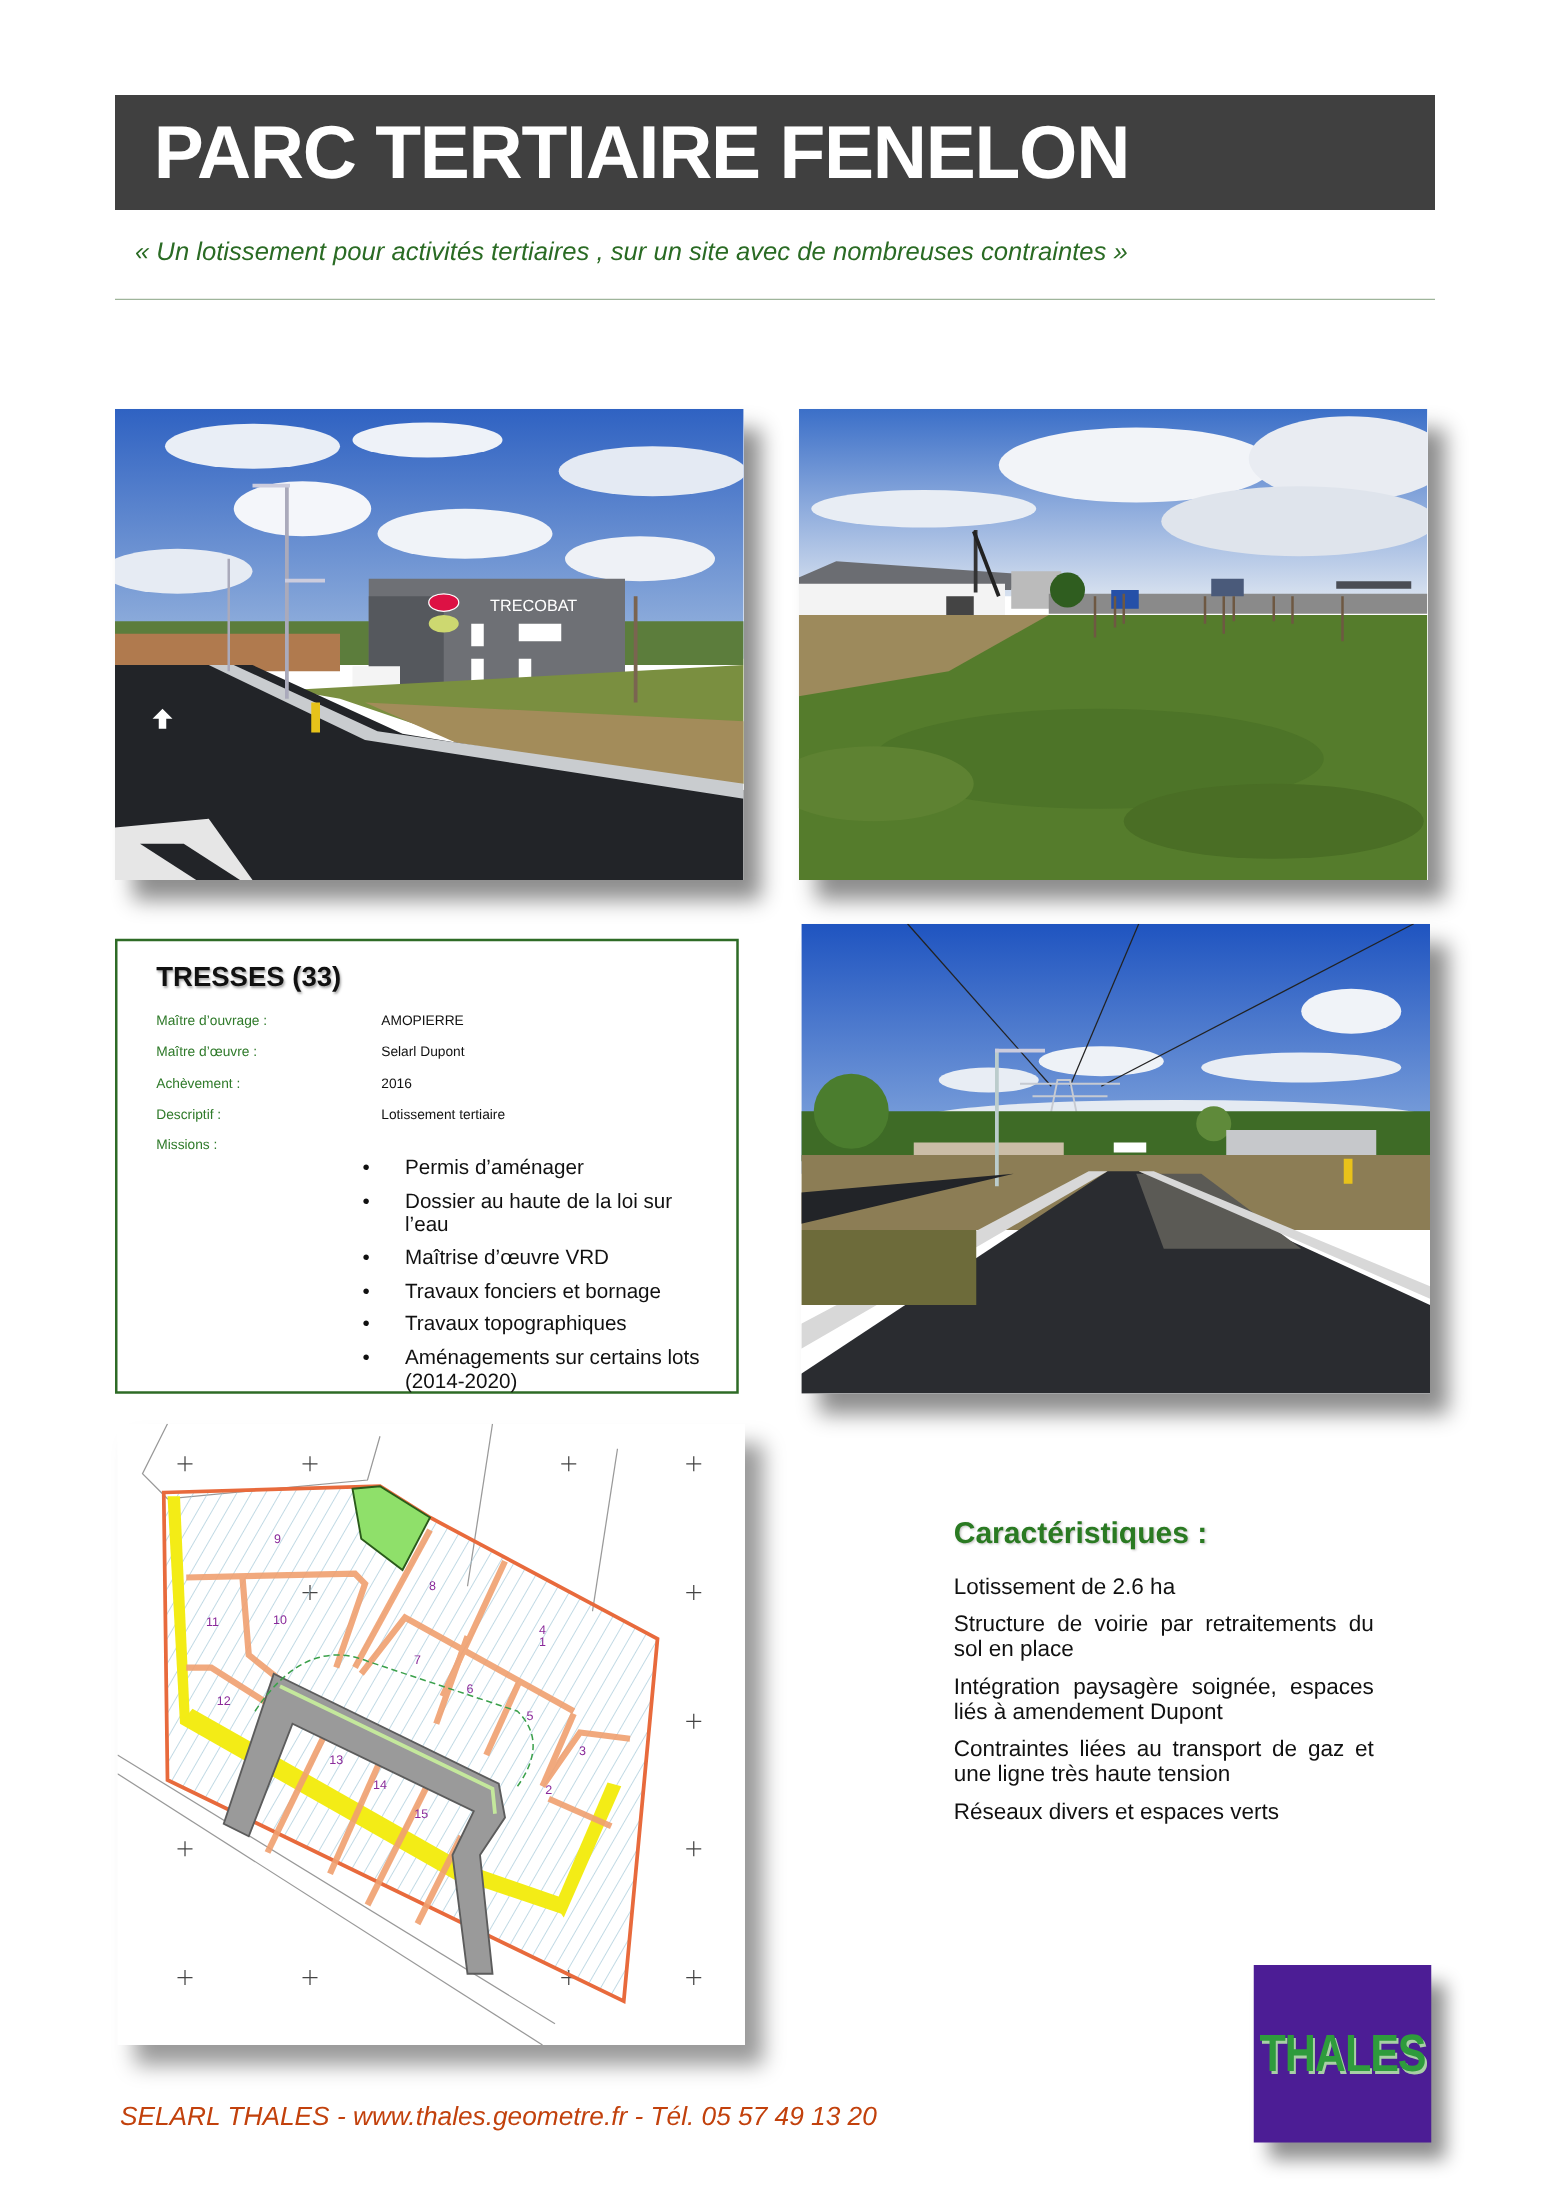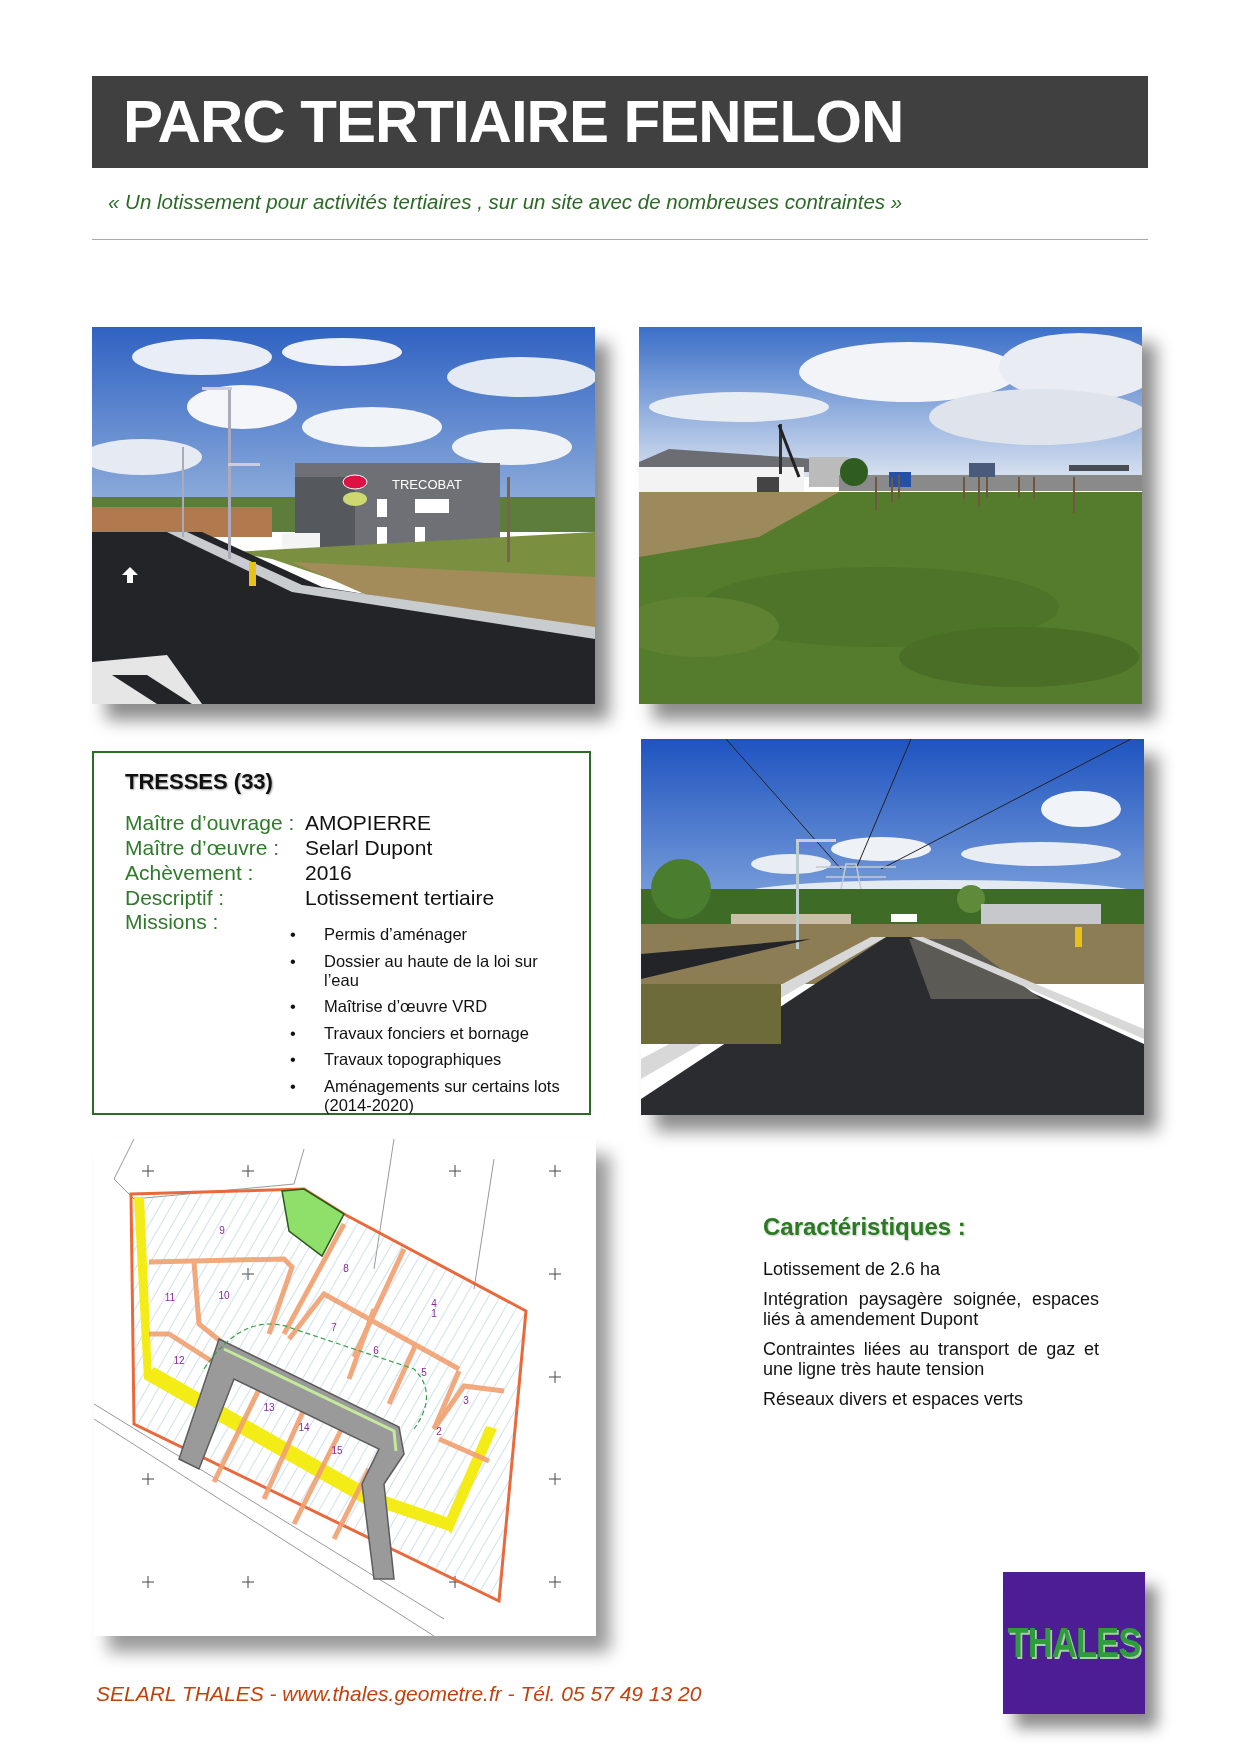--- a/index.html
+++ b/index.html
@@ -12,21 +12,21 @@
                   font-size: 60px; letter-spacing: -1px; line-height: 68px; white-space: nowrap; }
   .tagline { left: 108px; top: 190px; color: #2a6b24; font-style: italic; font-size: 20.5px; white-space: nowrap; }
   .divider { left: 92px; top: 239px; width: 1056px; height: 1px; background: #9fb59b; }
 
   .photo { overflow: hidden; box-shadow: 14px 16px 16px rgba(0,0,0,0.45); }
   .photo svg { display: block; width: 100%; height: 100%; }
 
   .info-box { left: 92px; top: 751px; width: 499px; height: 364px; border: 2px solid #2e6b26; background: #fff; box-sizing: border-box; }
   .info-title { position: absolute; left: 31px; top: 16px; font-size: 22px; font-weight: bold; color: #111;
                 text-shadow: 1px 1px 2px rgba(0,0,0,0.35); }
-  .info-row { position: absolute; left: 31px; font-size: 21px; }
+  .info-row { position: absolute; left: 31px; font-size: 11px; }
   .info-label { color: #2f7a2a; display: inline-block; width: 180px; }
   .info-value { color: #111; }
   .missions-list { position: absolute; left: 196px; top: 172px; margin: 0; padding: 0; list-style: none; font-size: 16.5px; }
   .missions-list li { position: relative; padding-left: 34px; margin-bottom: 7.5px; line-height: 19px; width: 250px; }
   .missions-list li .bullet { position: absolute; left: 0; top: 0; }
 
   .plan { left: 94px; top: 1139px; width: 502px; height: 497px; background: #fff;
           box-shadow: 14px 16px 16px rgba(0,0,0,0.4); }
 
   .carac-title { left: 763px; top: 1213px; color: #2a7a22; font-size: 24px; font-weight: bold;
@@ -295,20 +295,21 @@
       <text x="175" y="272">13</text>
       <text x="210" y="292">14</text>
       <text x="243" y="315">15</text>
     </g>
   </svg>
 </div>
 
 <div class="abs carac-title">Caractéristiques :</div>
 <ul class="abs carac-list">
   <li>Lotissement de 2.6 ha</li>
+  <li>Structure de voirie par retraitements du sol en place</li>
   <li>Intégration paysagère soignée, espaces liés à amendement Dupont</li>
   <li>Contraintes liées au transport de gaz et une ligne très haute tension</li>
   <li>Réseaux divers et espaces verts</li>
 </ul>
 
 <div class="abs logo-box">
   <span class="logo-text">THALES</span>
 </div>
 
 <div class="abs footer">SELARL THALES - www.thales.geometre.fr  - Tél. 05 57 49 13 20</div>

